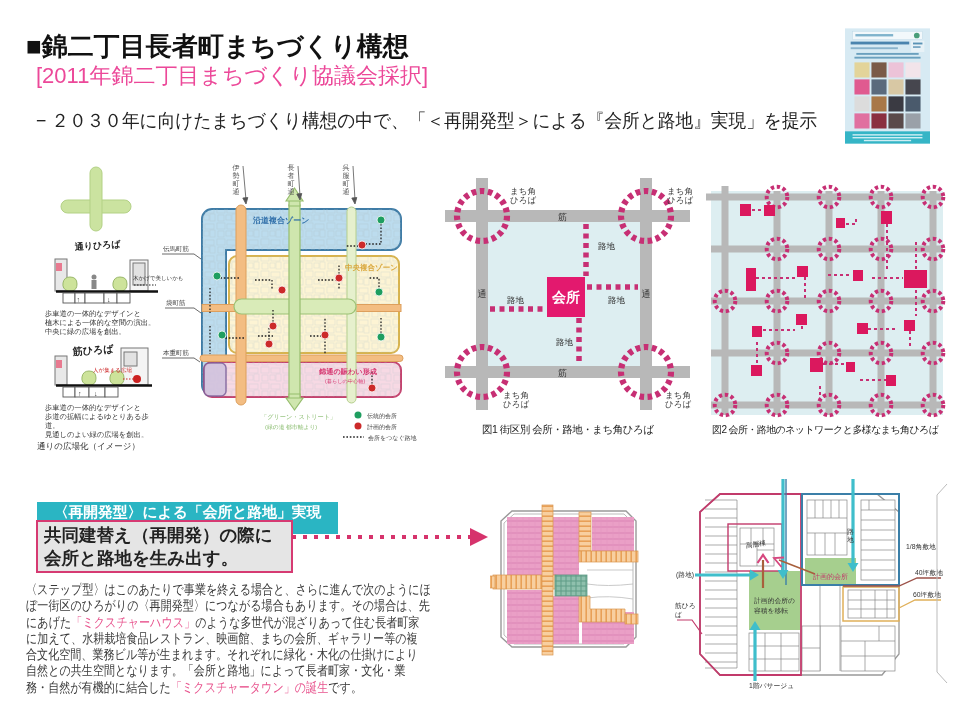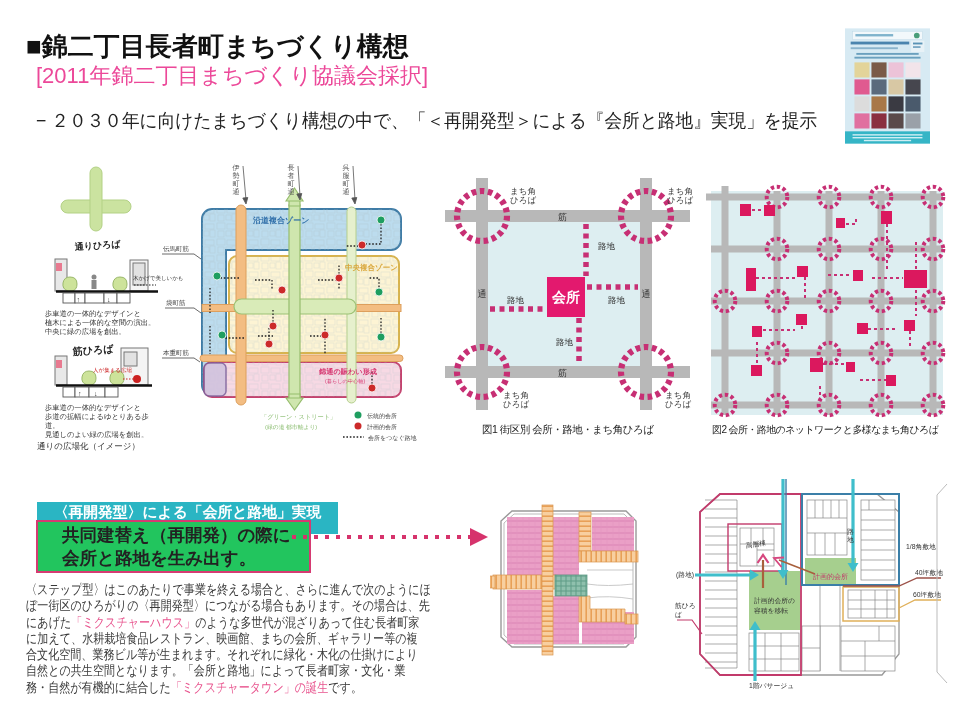--- a/index.html
+++ b/index.html
@@ -4,22 +4,22 @@
 <style>
 html,body{margin:0;padding:0;}
 body{width:960px;height:720px;position:relative;background:#ffffff;overflow:hidden;
   font-family:"Liberation Sans",sans-serif;}
 .abs{position:absolute;}
 #title1{left:26px;top:29px;font-size:26px;font-weight:bold;color:#111;letter-spacing:0px;}
 #title2{left:36px;top:61px;font-size:22px;font-weight:normal;color:#ec4899;}
 #subline{left:36px;top:108px;font-size:19px;color:#222;white-space:nowrap;transform:scaleX(0.93);transform-origin:0 0;}
 #banner{left:37px;top:482px;width:301px;height:32px;background:#2ab5c3;color:#fff;
   font-size:14.8px;font-weight:bold;line-height:20px;text-align:center;margin-top:20px;}
-#bigbox{left:36px;top:520px;width:247px;height:47px;border:2.5px solid #d63a72;background:#22c55e;
-  font-size:17.5px;font-weight:bold;color:#222;line-height:23px;padding:2px 0 0 24px;}
+#bigbox{left:36px;top:520px;width:247px;height:47px;border:2.5px solid #d63a72;background:#e5e5e5;
+  font-size:17.5px;font-weight:bold;color:#222;line-height:23px;padding:2px 0 0 6px;}
 #para{left:26px;top:582px;font-size:13.5px;line-height:16.3px;color:#3a3a3a;
   white-space:nowrap;transform:scaleX(0.82);transform-origin:0 0;}
 .pk{color:#e8548e;}
 </style>
 </head>
 <body>
 <div class="abs" id="title1">■錦二丁目長者町まちづくり構想</div>
 <div class="abs" id="title2">[2011年錦二丁目まちづくり協議会採択]</div>
 <div class="abs" id="subline">− ２０３０年に向けたまちづくり構想の中で、「＜再開発型＞による『会所と路地』実現」を提示</div>
 

